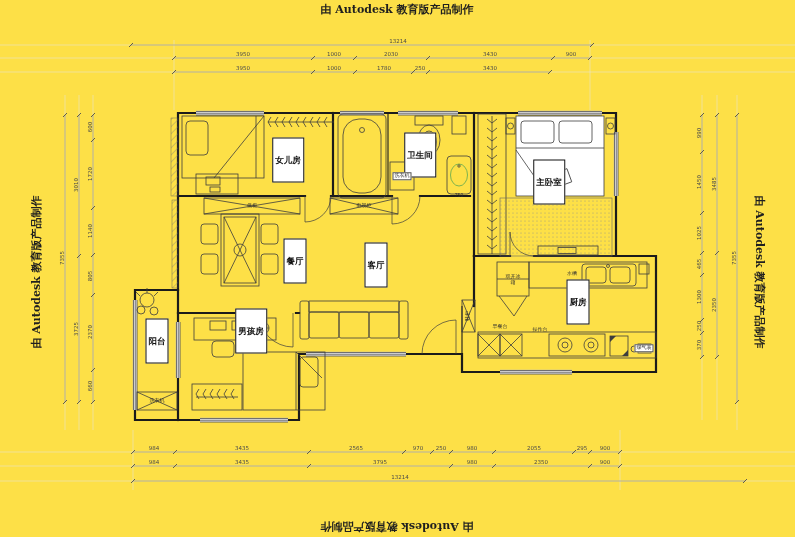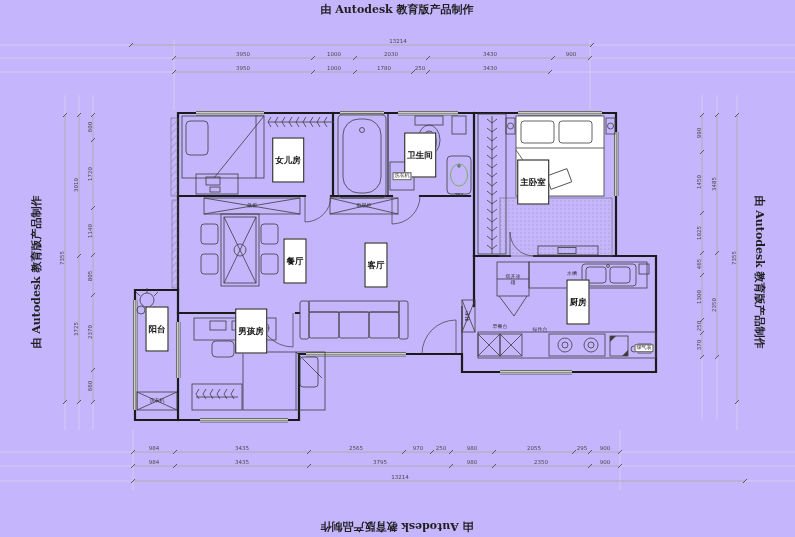--- a/index.html
+++ b/index.html
@@ -1,16 +1,16 @@
 <!DOCTYPE html>
 <html><head>
 <meta charset="utf-8">
 <style>
   html,body{margin:0;padding:0;background:#fff;}
-  #stage{position:relative;width:795px;height:537px;background:#c4b5fd;overflow:hidden;
+  #stage{position:relative;width:795px;height:537px;background:#fde047;overflow:hidden;
          font-family:"Liberation Sans",sans-serif;}
   #plan-svg{position:absolute;left:0;top:0;}
   
   .wall{stroke:#1b1b1b;stroke-width:2.2;fill:none;stroke-linecap:square;}
   .wallthin{stroke:#1b1b1b;stroke-width:1.1;fill:none;}
   .furn{stroke:#3d3d3d;stroke-width:0.8;fill:none;}
   .furnfill{stroke:#3d3d3d;stroke-width:0.8;fill:#ffffff;}
   .dimline{stroke:#8f8f8f;stroke-width:0.6;fill:none;}
   .faint{stroke:#e6e6e6;stroke-width:0.5;fill:none;}
   .tick{stroke:#4d4d4d;stroke-width:0.9;fill:none;}
@@ -289,25 +289,25 @@
   </g>
 </svg>
 
 <div class="watermark" style="left:397px;top:9px;transform:translate(-50%,-50%)">由 Autodesk 教育版产品制作</div>
 <div class="watermark" style="left:397px;top:526px;transform:translate(-50%,-50%) rotate(180deg)">由 Autodesk 教育版产品制作</div>
 <div class="watermark" style="left:36px;top:272px;transform:translate(-50%,-50%) rotate(-90deg)">由 Autodesk 教育版产品制作</div>
 <div class="watermark" style="left:759px;top:272px;transform:translate(-50%,-50%) rotate(90deg)">由 Autodesk 教育版产品制作</div>
 
 <div class="room-label" style="left:288px;top:160px">女儿房</div>
 <div class="room-label" style="left:420px;top:155px">卫生间</div>
-<div class="room-label" style="left:533px;top:182px">主卧室</div>
+<div class="room-label" style="left:549px;top:182px">主卧室</div>
 <div class="room-label" style="left:295px;top:261px">餐厅</div>
 <div class="room-label" style="left:376px;top:265px">客厅</div>
 <div class="room-label" style="left:578px;top:302px">厨房</div>
-<div class="room-label" style="left:157px;top:329px">阳台</div>
+<div class="room-label" style="left:157px;top:341px">阳台</div>
 <div class="room-label" style="left:251px;top:331px">男孩房</div>
 
 <div class="mini" style="left:364px;top:206px">电视柜</div>
 <div class="mini" style="left:252px;top:206px">低柜</div>
 <div class="mini boxed" style="left:402px;top:176px">洗衣机</div>
 <div class="mini" style="left:157px;top:401px">洗衣机</div>
 <div class="mini v" style="left:468px;top:316px">鞋柜</div>
 <div class="mini wrap" style="left:513px;top:279px">双开冰箱</div>
 <div class="mini" style="left:572px;top:274px">水槽</div>
 <div class="mini" style="left:500px;top:327px">早餐台</div>

